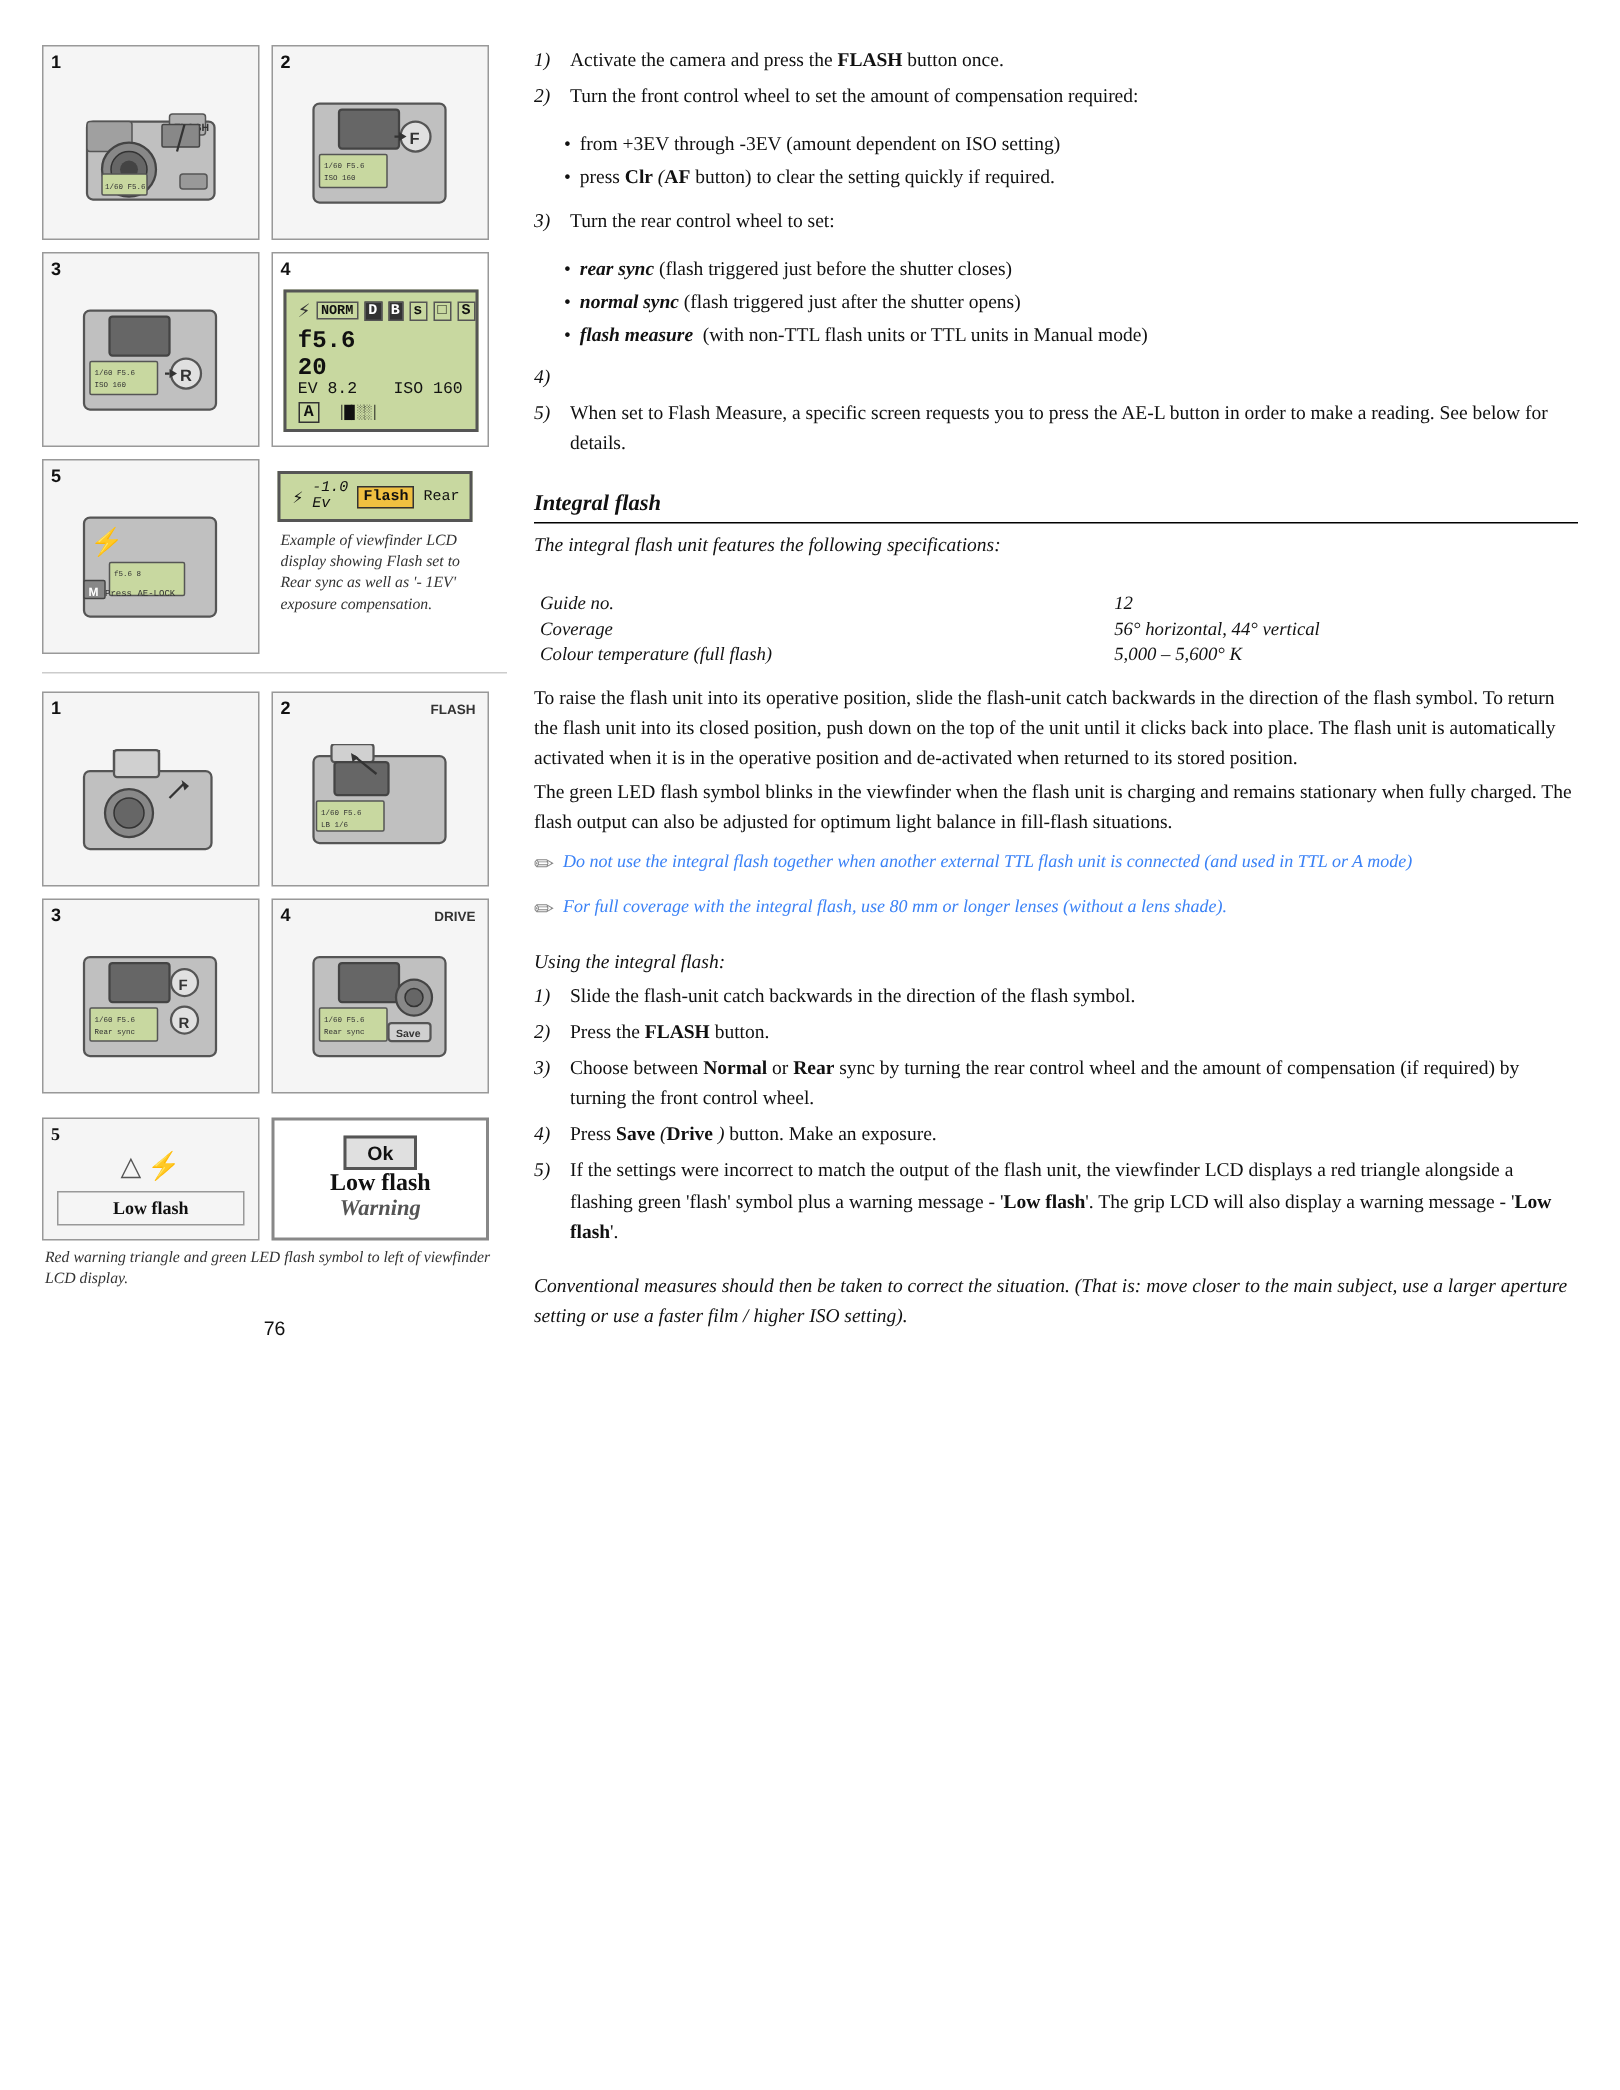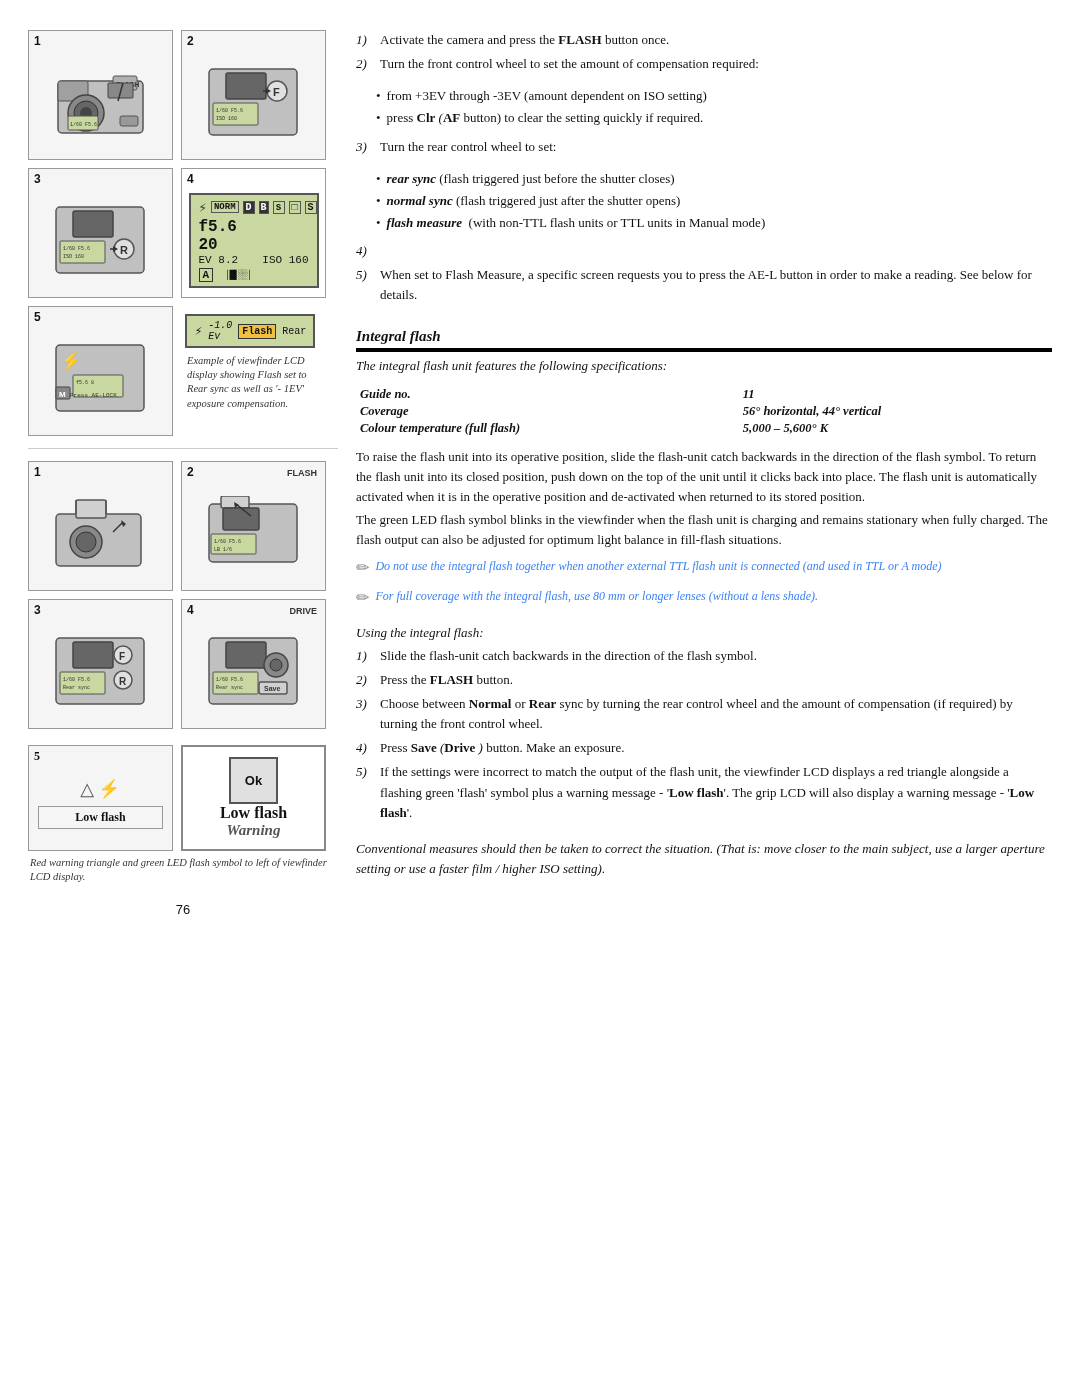--- a/index.html
+++ b/index.html
@@ -159,21 +159,21 @@
       font-size: 12px;
       display: flex;
       align-items: center;
       gap: 6px;
       width: 125px;
       justify-content: center;
     }
     .ok-button {
       background: #e0e0e0;
       border: 2px solid #555;
-      padding: 14px 14px;
+      padding: 2px 14px;
       font-weight: bold;
       font-size: 13px;
       font-family: Arial, sans-serif;
     }
     .low-flash-large {
       font-weight: bold;
       font-size: 16px;
       text-align: center;
     }
     .warning-text-large {
@@ -229,28 +229,27 @@
     }
     .bullet-list li::before {
       content: '•';
       flex-shrink: 0;
     }
     .section-title {
       font-size: 15px;
       font-style: italic;
       font-weight: bold;
       margin: 10px 0 4px 0;
-      border-bottom: 4px solid #000000;
+      border-bottom: 1px solid #000000;
       padding-bottom: 3px;
     }
     .spec-table {
       width: 100%;
-      margin: 7px 0 10px 0;
+      margin: 18px 0 10px 0;
       border-collapse: collapse;
-      font-weight: bold;
     }
     .spec-table td {
       font-style: italic;
       padding: 1px 4px;
       font-size: 12.5px;
       vertical-align: top;
     }
     .spec-table td:first-child {
       width: 55%;
     }
@@ -607,21 +606,21 @@
     </ol>
 
     <div class="section-title">Integral flash</div>
 
     <p class="body-para italic">The integral flash unit features the following specifications:</p>
 
     <table class="spec-table">
       <tbody>
         <tr>
           <td><i>Guide no.</i></td>
-          <td><i>11</i></td>
+          <td><i>12</i></td>
         </tr>
         <tr>
           <td><i>Coverage</i></td>
           <td><i>56° horizontal, 44° vertical</i></td>
         </tr>
         <tr>
           <td><i>Colour temperature (full flash)</i></td>
           <td><i>5,000 – 5,600° K</i></td>
         </tr>
       </tbody>

